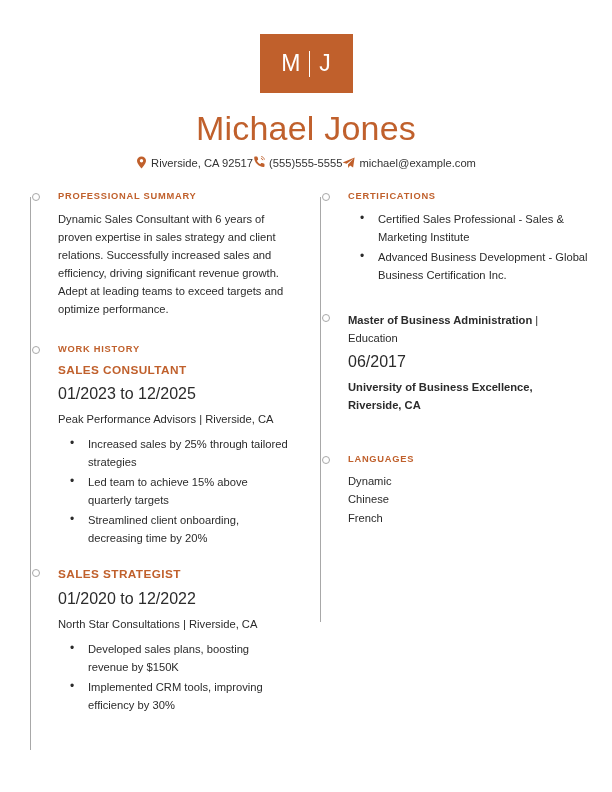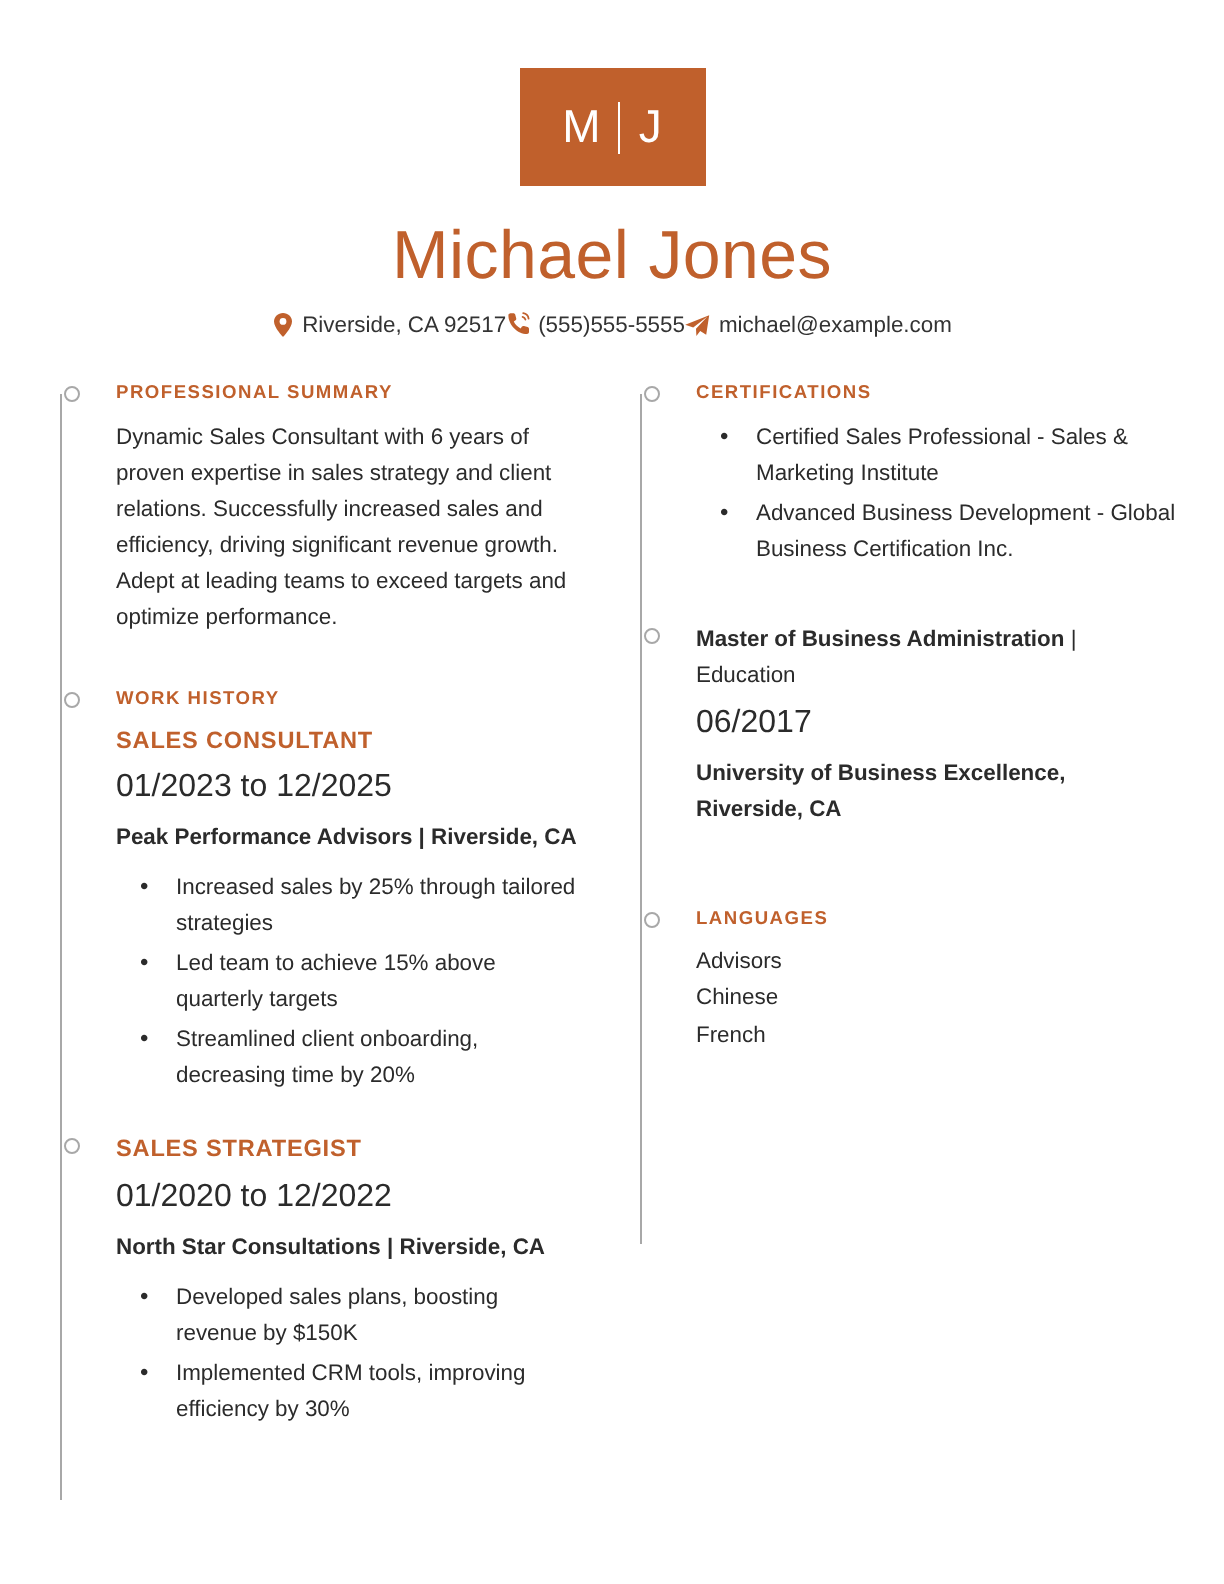--- a/index.html
+++ b/index.html
@@ -128,21 +128,21 @@
     line-height: 1.62;
     margin: 0;
   }
   .dates {
     font-size: 16px;
     margin: 0 0 6px 0;
     line-height: 1.4;
   }
   .org {
     font-size: 11.2px;
-    font-weight: bold;
+    font-weight: normal;
     margin: 0 0 6px 0;
     line-height: 1.55;
   }
   ul.bullets {
     margin: 0;
     padding: 0 0 0 30px;
     list-style: none;
   }
   ul.bullets li {
     font-size: 11.2px;
@@ -296,20 +296,20 @@
       </div>
 
       <div class="spacer-14"></div>
 
 
       <div class="spacer-26"></div>
 
       <div class="block">
         <span class="marker"></span>
         <div class="section-title">Languages</div>
-        <div class="lang-item">Advisors</div>
+        <div class="lang-item">Dynamic</div>
         <div class="lang-item">Chinese</div>
         <div class="lang-item">French</div>
       </div>
 
     </div>
   </div>
 </div>
 
 </body></html>

